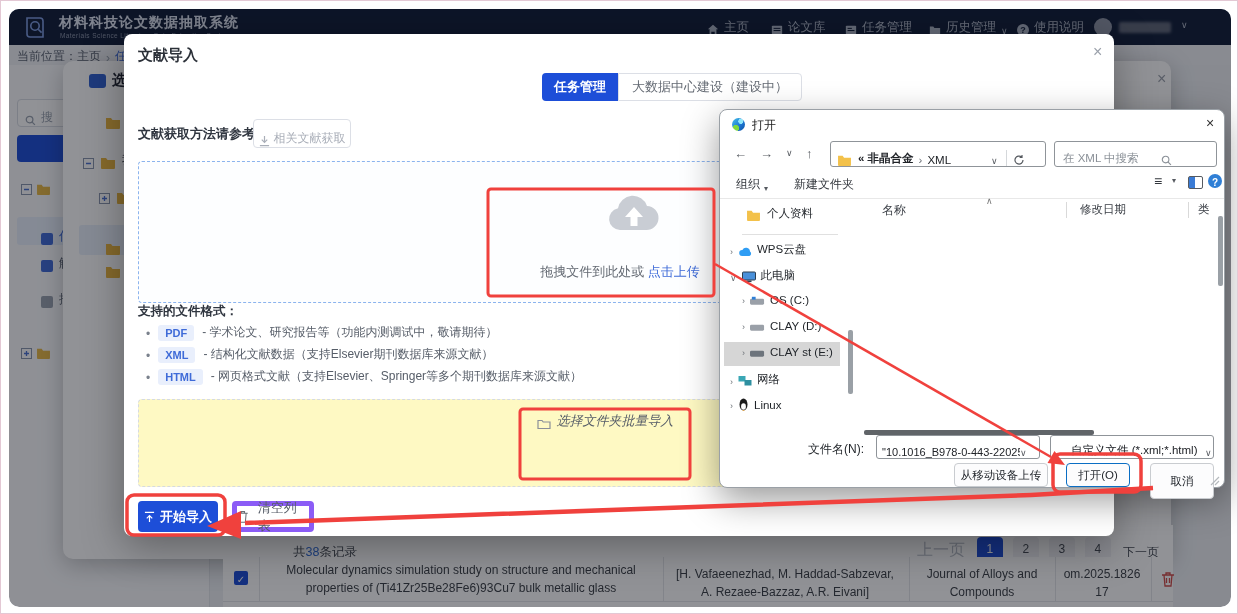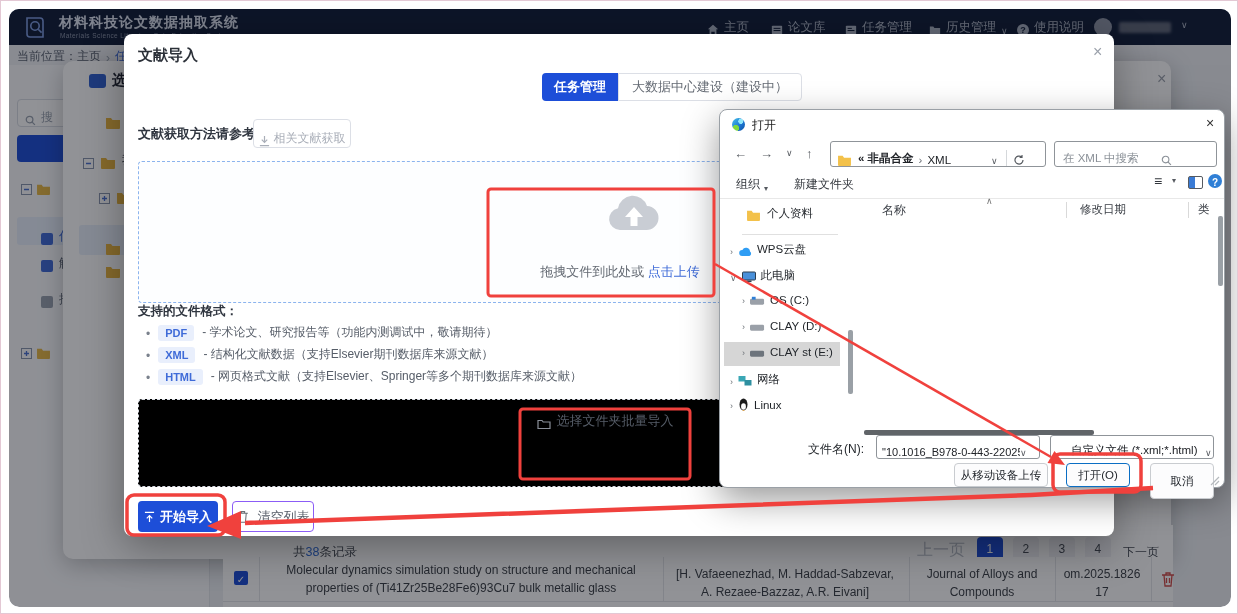--- a/index.html
+++ b/index.html
@@ -24,25 +24,25 @@
   .bgtable{z-index:2;background:#fff;font-size:12px;color:#3a3f45;}
   .cellline{position:absolute;background:#e3e6ea;}
   
   .modal{left:123px;top:33px;width:990px;height:502px;background:#fff;border-radius:8px;box-shadow:0 10px 40px rgba(0,0,0,.35);z-index:10;}
   .mtitle{font-size:15px;color:#2b3038;font-weight:bold;}
   .xclose{color:#9aa0aa;font-size:16px;line-height:1;cursor:pointer;}
   .tab-on{background:#1d4ed8;color:#fff;font-size:13px;border-radius:4px 0 0 4px;display:flex;align-items:center;justify-content:center;font-weight:bold;}
   .tab-off{background:#fff;color:#646a73;font-size:13px;border:1px solid #dcdfe6;border-radius:0 4px 4px 0;display:flex;align-items:center;justify-content:center;box-sizing:border-box;}
   .ref-btn{border:1px solid #dcdfe6;border-radius:4px;color:#a9aeb8;font-size:12px;gap:4px;justify-content:center;background:#fff;}
   .upload-box{border:1px dashed #8cb4ee;border-radius:4px;background:#fdfeff;}
-  .dash2{border:1px dashed #d6dae1;border-radius:4px;background:#000000;}
+  .dash2{border:1px dashed #d6dae1;border-radius:4px;background:#fef9c3;font-style:italic;}
   .chip{background:#e9effc;color:#3f6bd8;font-size:11px;font-weight:bold;border-radius:3px;padding:2px 7px;}
   .fmt{font-size:12px;color:#565d68;gap:8px;}
   .btn-pri{background:#1d4ed8;color:#fff;border-radius:4px;font-size:13px;font-weight:bold;display:flex;align-items:center;justify-content:center;gap:5px;}
-  .btn-ghost{background:#fff;color:#565d68;border:1px solid #8b5cf6;border-radius:4px;font-size:13px;display:flex;align-items:center;justify-content:center;gap:9px;box-sizing:border-box;}
+  .btn-ghost{background:#fff;color:#565d68;border:5px solid #8b5cf6;border-radius:4px;font-size:13px;display:flex;align-items:center;justify-content:center;gap:9px;box-sizing:border-box;}
   
   .windlg{left:718px;top:108px;width:506px;height:379px;background:#fff;border:1px solid #9aa0a6;border-radius:8px;box-shadow:0 12px 36px rgba(0,0,0,.4);z-index:20;box-sizing:border-box;}
   .win-ic{color:#565a60;font-size:13px;}
   .win-box{border:1px solid #8f9499;border-radius:3px;background:#fff;box-sizing:border-box;font-size:11.5px;color:#202328;}
   .edge{border-radius:50%;background:
     radial-gradient(circle at 30% 78%, #7fd93f 0 22%, rgba(0,0,0,0) 24%),
     radial-gradient(circle at 68% 26%, #8fe7fa 0 18%, rgba(0,0,0,0) 21%),
     linear-gradient(135deg,#45c1e8 0%,#1f7ad6 55%,#0b4ea2 100%);}
   .treelbl{font-size:11.5px;color:#1f2328;}
   .win-btn{background:#fcfcfd;border:1px solid #c9ccd0;border-radius:4px;font-size:11.5px;color:#24282e;display:flex;align-items:center;justify-content:center;box-sizing:border-box;}

